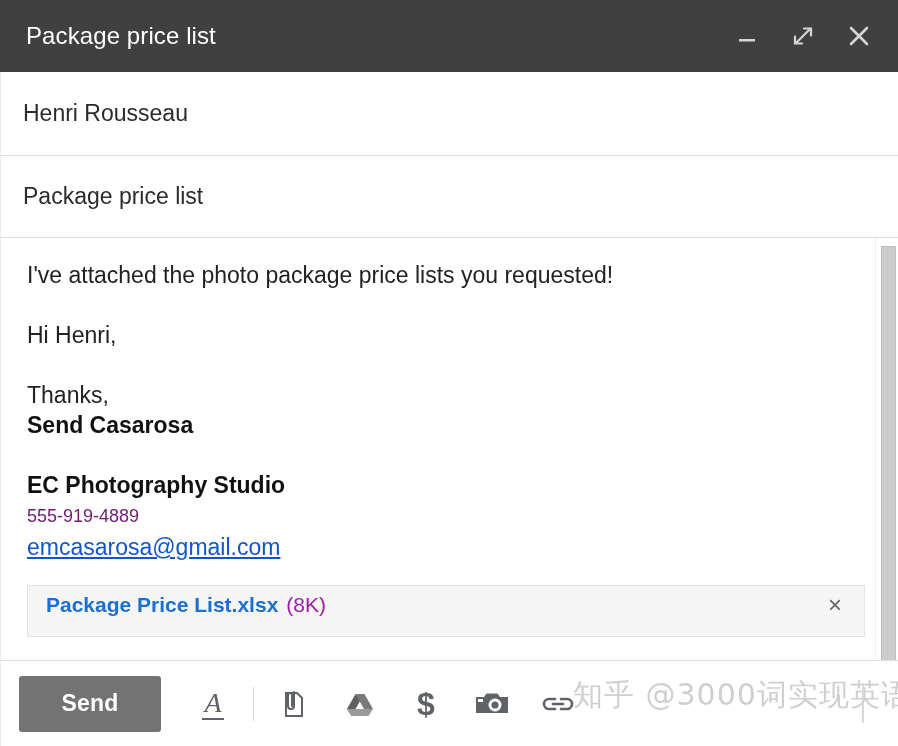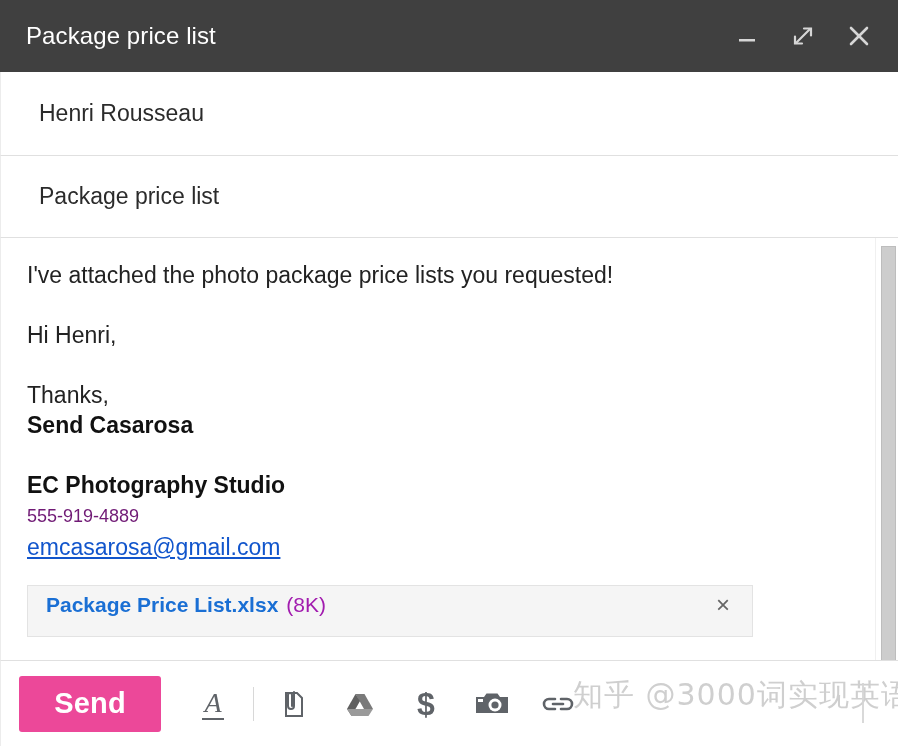--- a/index.html
+++ b/index.html
@@ -55,21 +55,21 @@
     align-items: center;
     justify-content: center;
     cursor: pointer;
   }
   .win-btn svg { display: block; }
 
   
   .field-row {
     border-bottom: 1px solid #e0e0e0;
     border-left: 1px solid #ececec;
-    padding: 0 38px;
+    padding: 0 22px;
     display: flex;
     align-items: center;
     box-sizing: border-box;
     background: #ffffff;
   }
   .field-to { flex: 0 0 84px; }
   .field-subject { flex: 0 0 82px; }
   .field-text {
     font-size: 23px;
     color: #2b2b2b;
@@ -119,21 +119,21 @@
     color: #1155cc;
     text-decoration: underline;
     display: inline-block;
     cursor: pointer;
   }
 
   
   .attachment-chip {
     margin-top: 22px;
     height: 52px;
-    width: 726px;
+    width: 838px;
     background: #f5f5f5;
     border: 1px solid #e3e3e3;
     box-sizing: border-box;
     display: flex;
     align-items: center;
     padding: 0 16px 12px 18px;
   }
   .attach-name {
     font-size: 21px;
     font-weight: bold;
@@ -182,23 +182,23 @@
     border-top: 1px solid #e0e0e0;
     border-left: 1px solid #ececec;
     background: #ffffff;
     display: flex;
     align-items: center;
     padding: 0 18px;
     box-sizing: border-box;
     gap: 0;
   }
   .send-button {
-    background: #ec4899;
+    background: #737373;
     color: #ffffff;
-    font-size: 29px;
+    font-size: 23px;
     font-weight: bold;
     border: none;
     border-radius: 3px;
     width: 142px;
     height: 56px;
     cursor: pointer;
     font-family: "Liberation Sans", sans-serif;
     letter-spacing: 0.2px;
   }
   .tool-icon {

